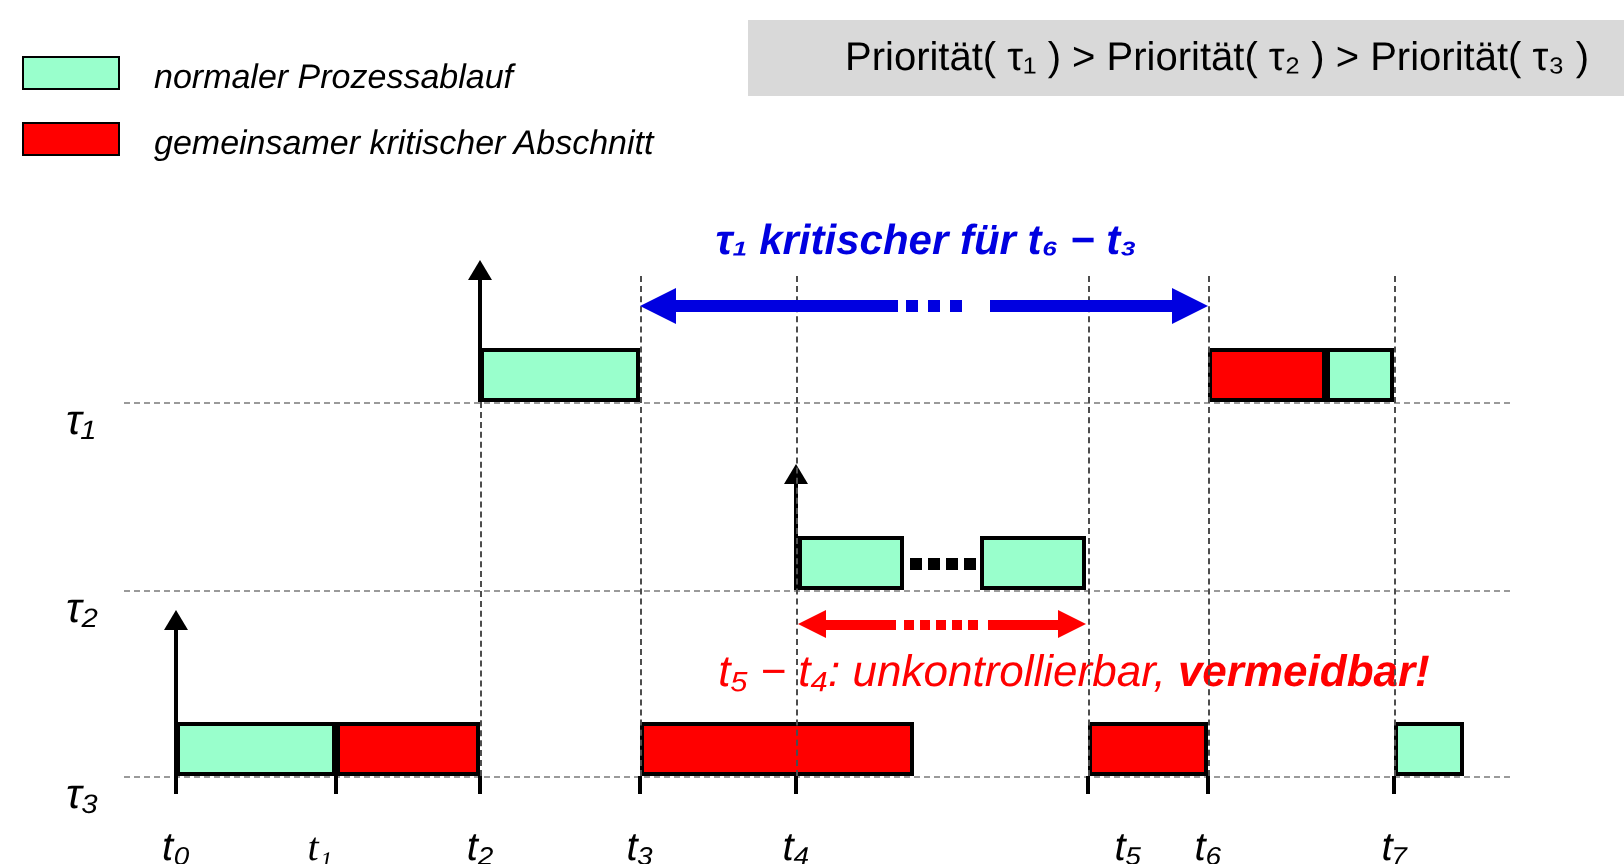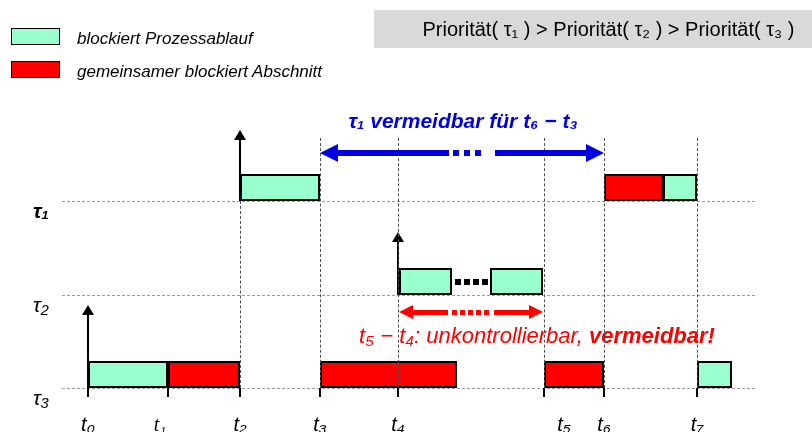--- a/index.html
+++ b/index.html
@@ -38,36 +38,36 @@
   }
   .red-annotation b{font-weight:bold;}
 </style>
 </head>
 <body>
 
 <div class="canvas">
 
   <div>
     <div class="swatch" style="left: 11px; top: 28px; background: rgb(153, 255, 204);"></div>
-    <div class="legend-label" style="left:77px;top:29px;">blockiert Prozessablauf</div>
+    <div class="legend-label" style="left:77px;top:29px;">normaler Prozessablauf</div>
     <div class="swatch" style="left: 11px; top: 61px; background: rgb(255, 0, 0);"></div>
-    <div class="legend-label" style="left:77px;top:62px;">gemeinsamer blockiert Abschnitt</div>
+    <div class="legend-label" style="left:77px;top:62px;">gemeinsamer kritischer Abschnitt</div>
   </div>
 
   <div class="priority-box">Priorität( τ₁ )  &gt;  Priorität( τ₂ )  &gt;  Priorität( τ₃ )</div>
 
-  <div class="blue-annotation" style="color: rgb(0, 0, 224);">τ₁ vermeidbar für t₆ − t₃</div>
+  <div class="blue-annotation" style="color: rgb(0, 0, 224);">τ₁ kritischer für t₆ − t₃</div>
 
   <div class="red-annotation" style="color: rgb(255, 0, 0);">
     <span>t₅ − t₄: unkontrollierbar, </span><b>vermeidbar!</b>
   </div>
 
   <div id="diagram" class="abs" style="left:0;top:0;width:812px;height:432px;">
       <div class="baseline" style="left: 62px; top: 201px; width: 693px;"></div>
-      <div class="row-label" style="left: 33px; top: 199px; font-weight: bold;">τ₁</div>
+      <div class="row-label" style="left: 33px; top: 199px;">τ₁</div>
       <div class="arrow-line" style="left: 239px; top: 139px; height: 62px;"></div>
       <div class="arrow-head-up" style="left: 234px; top: 130px;"></div>
       <div class="task-box" style="left: 240px; top: 174px; width: 80px; height: 27px; background: rgb(153, 255, 204);"></div>
       <div class="task-box" style="left: 604px; top: 174px; width: 59px; height: 27px; background: rgb(255, 0, 0);"></div>
       <div class="task-box" style="left: 663px; top: 174px; width: 34px; height: 27px; background: rgb(153, 255, 204);"></div>
       <div class="baseline" style="left: 62px; top: 295px; width: 693px;"></div>
       <div class="row-label" style="left: 33px; top: 293px;">τ₂</div>
       <div class="arrow-line" style="left: 397px; top: 241px; height: 54px;"></div>
       <div class="arrow-head-up" style="left: 392px; top: 232px;"></div>
       <div class="task-box" style="left: 399px; top: 268px; width: 53px; height: 27px; background: rgb(153, 255, 204);"></div>

